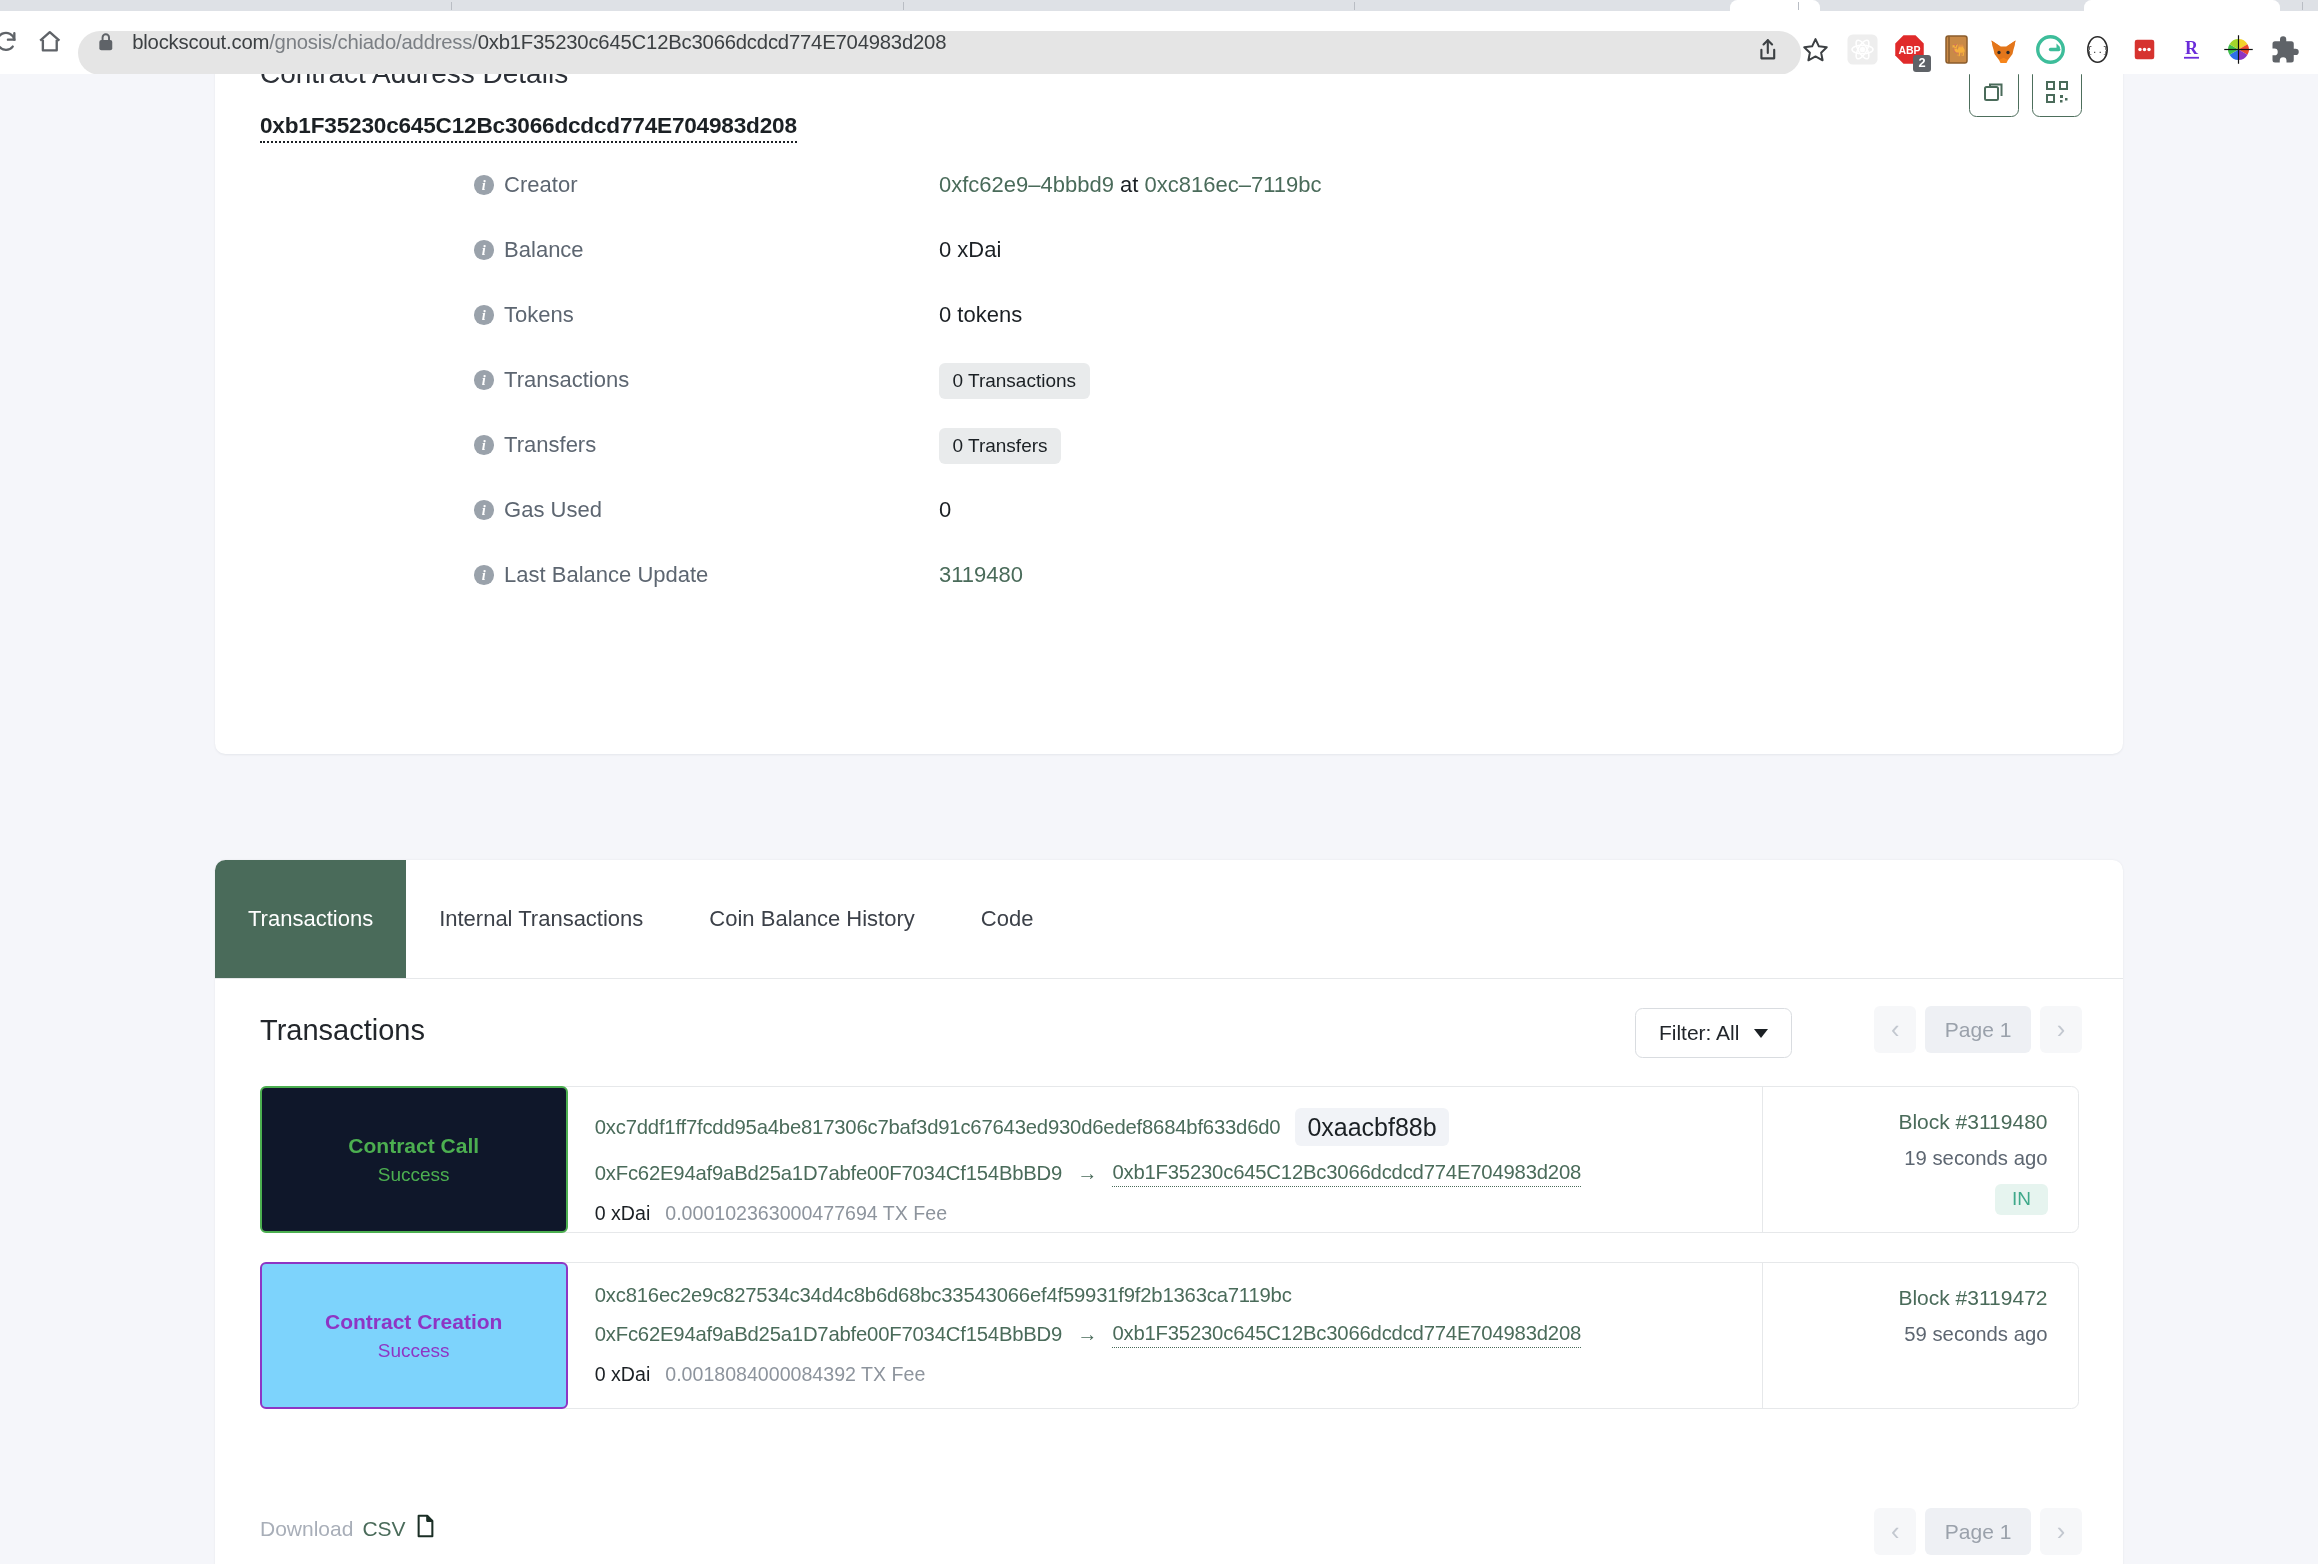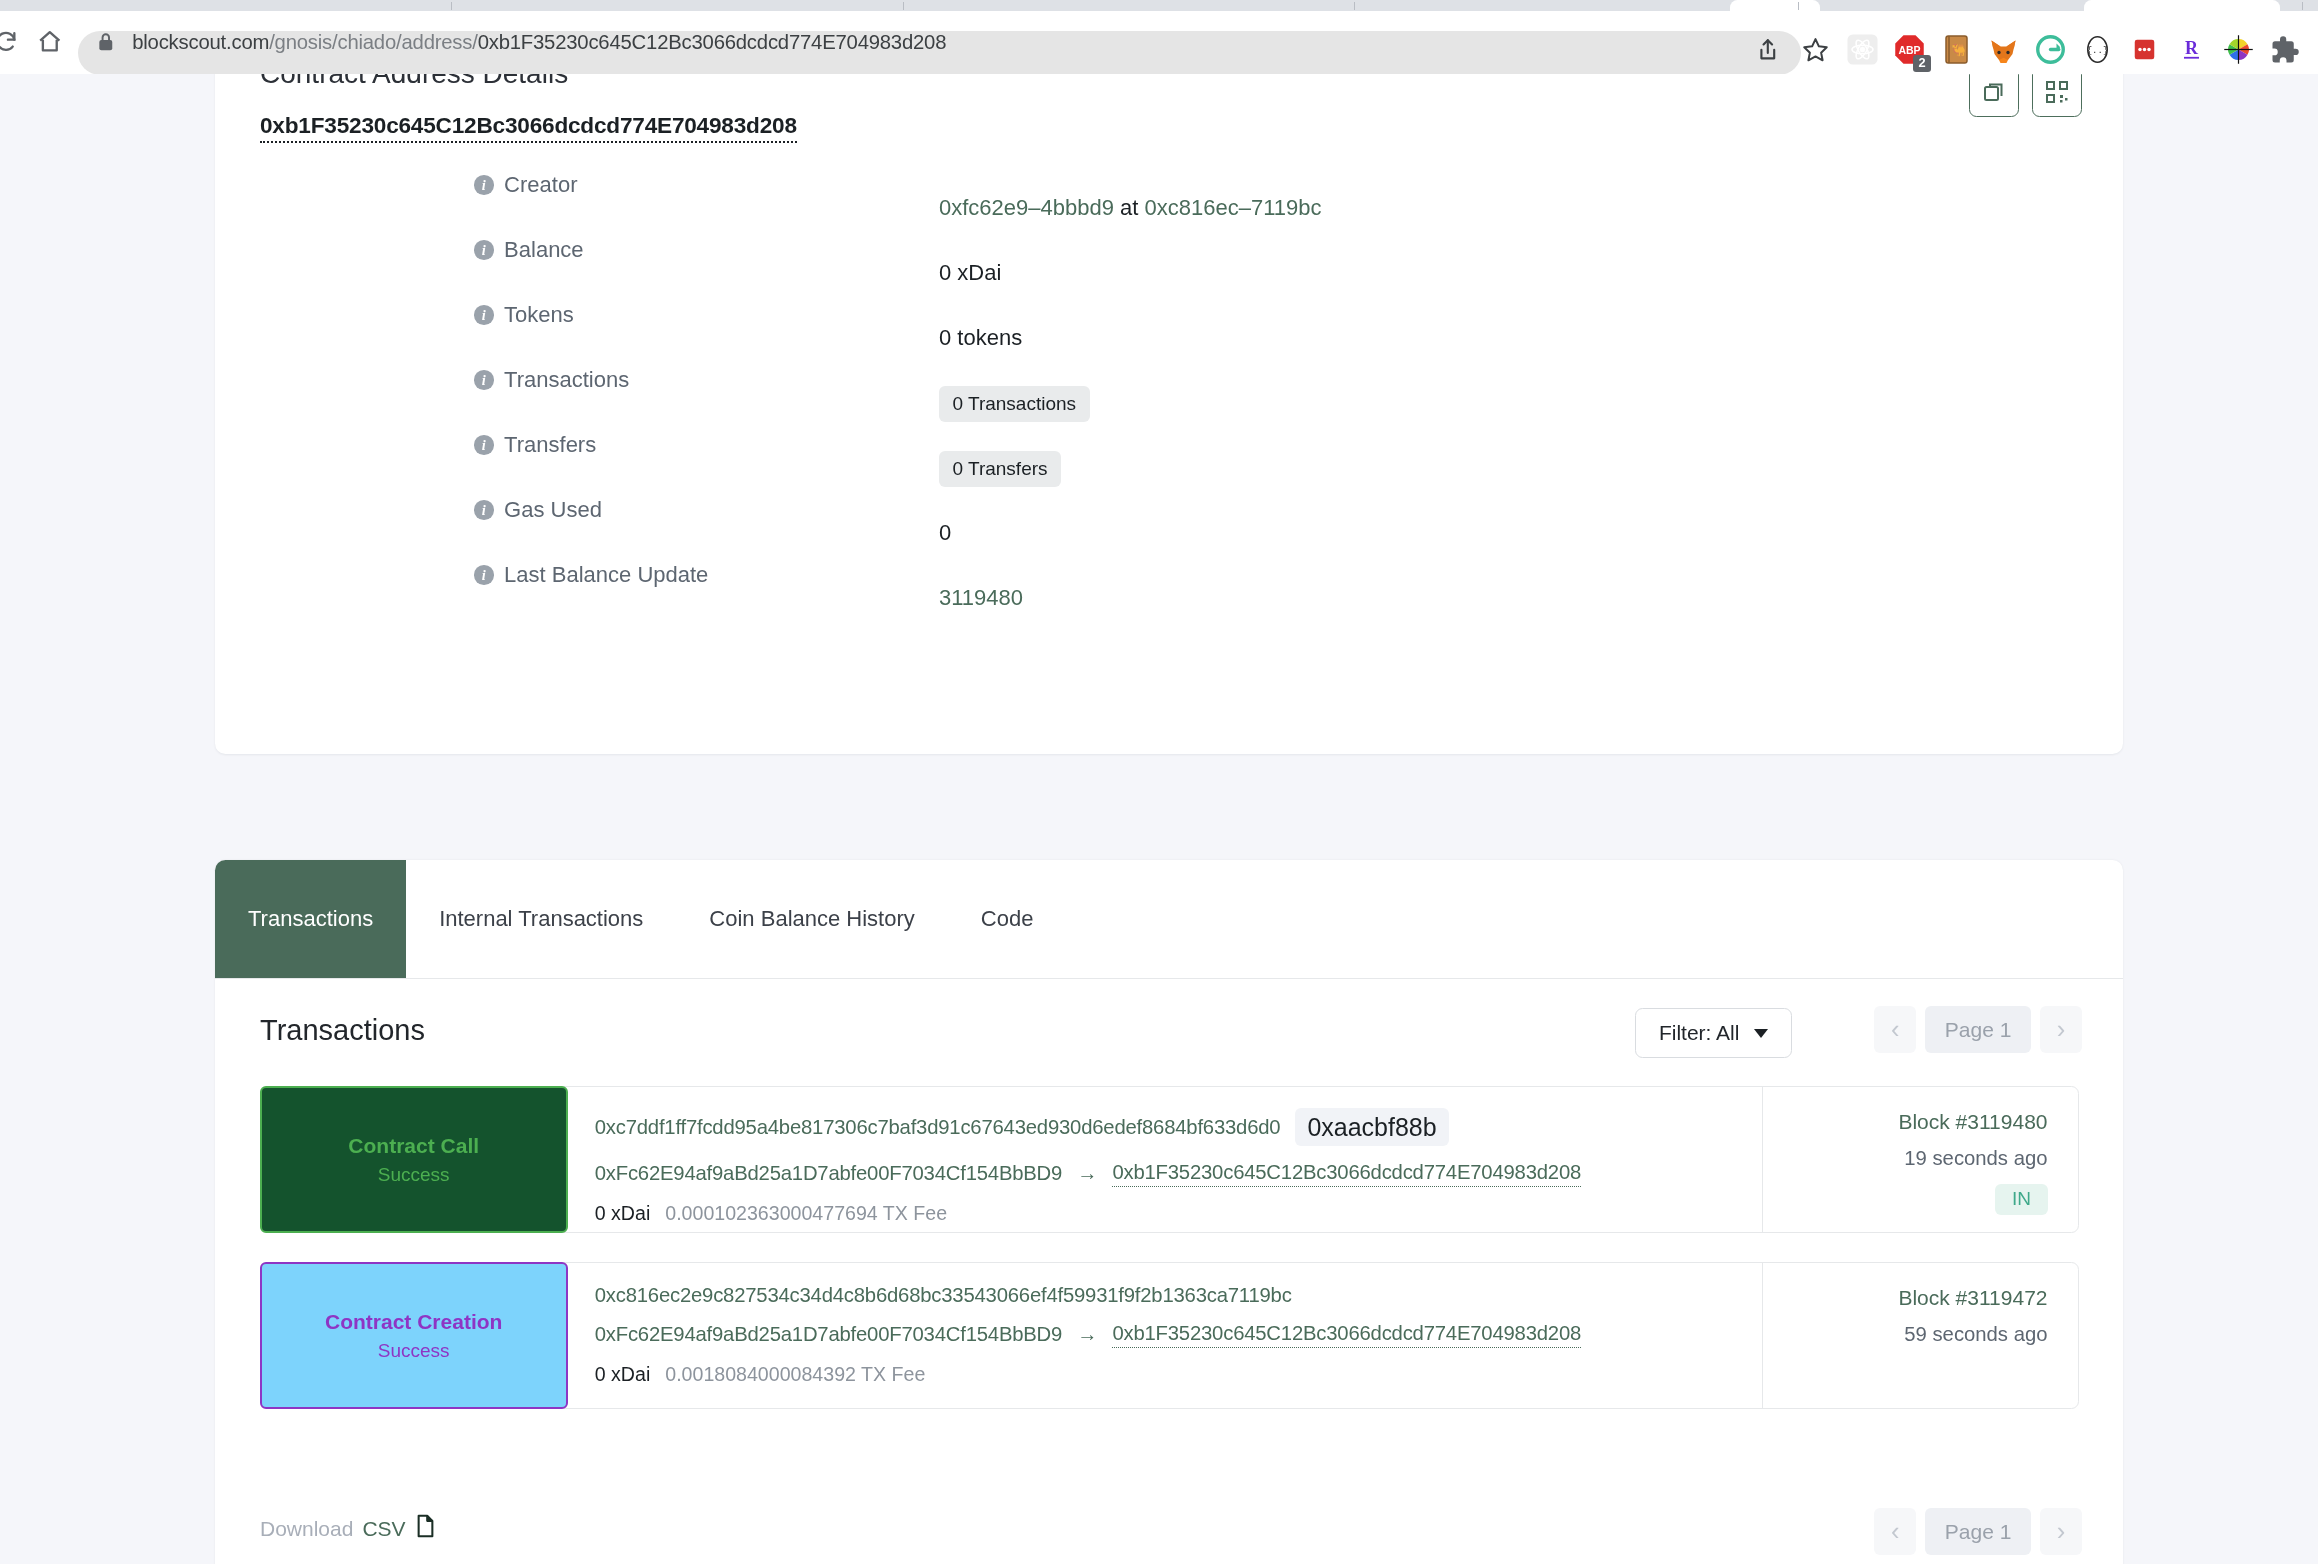--- a/index.html
+++ b/index.html
@@ -108,21 +108,21 @@
   }
   .info-dot {
     width: 19.6px; height: 19.6px; border-radius: 50%; background: #9aa2ab;
     color: #fff; font-size: 14.3px; font-style: italic; font-weight: bold;
     display: flex; align-items: center; justify-content: center;
     font-family: "Liberation Serif", serif;
     flex: 0 0 auto;
   }
   .detail-value {
     position: absolute; left: 724px; top: 0;
-    font-size: 22px; color: #1b2024; margin-top: 23px;
+    font-size: 22px; color: #1b2024;
   }
   .link-green { color: #4a6b5a; }
   .pill {
     display: inline-block; background: #e9ebec; border-radius: 6px;
     padding: 6.8px 13.5px; font-size: 19px; color: #1b2024;
     margin-top: -7.5px; cursor: pointer;
   }
 
   
   #tx-card {
@@ -175,21 +175,21 @@
   .tx-row {
     position: relative; margin: 0 auto 29px auto; width: 1819px; height: 147px;
     border: 0.8px solid #e6e8ea; border-radius: 7.5px; background: #fff;
     display: flex; align-items: stretch;
   }
   .tx-badge {
     width: 308px; flex: 0 0 auto;
     display: flex; flex-direction: column; align-items: center; justify-content: center;
     gap: 6px; border-radius: 6px; margin: -0.8px 0 -0.8px -0.8px;
   }
-  .tx-badge.call { background: #14532d; border: 2.3px solid #4caf50; }
+  .tx-badge.call { background: #0f172a; border: 2.3px solid #4caf50; }
   .tx-badge.creation { background: #7dd3fc; border: 2.3px solid #8e35c4; }
   .tx-badge .kind { font-size: 21px; font-weight: 700; }
   .tx-badge .state { font-size: 19px; }
   .tx-badge.call .kind, .tx-badge.call .state { color: #4caf50; }
   .tx-badge.creation .kind, .tx-badge.creation .state { color: #8e35c4; }
 
   .tx-main {
     flex: 1 1 auto; padding: 21px 0 0 27px;
     display: flex; flex-direction: column; gap: 15px;
   }

